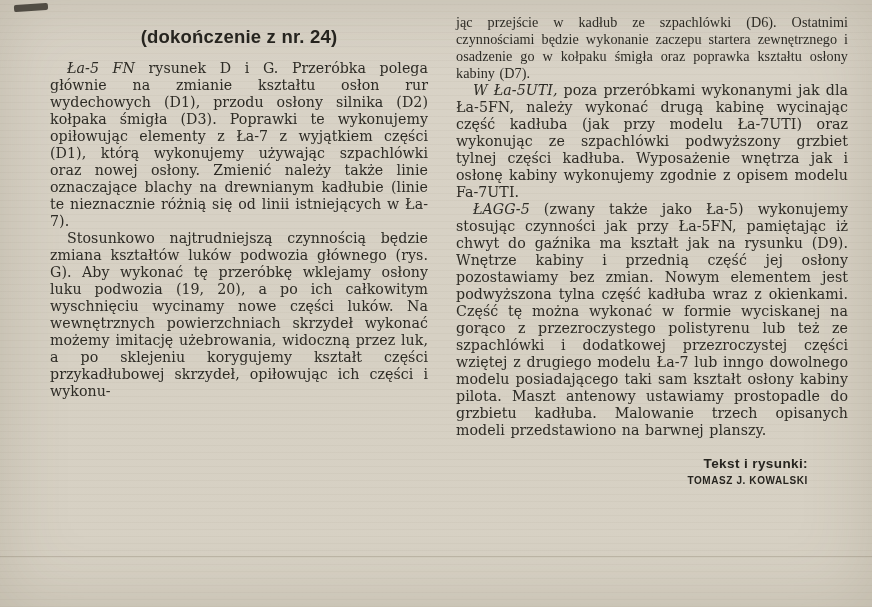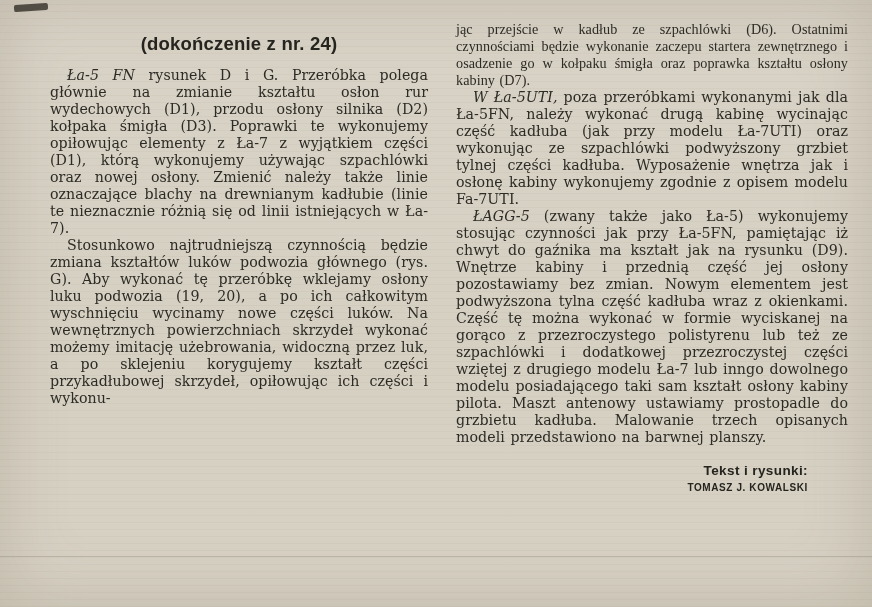--- a/index.html
+++ b/index.html
@@ -5,21 +5,21 @@
   html, body { margin: 0; padding: 0; }
   body {
     width: 872px; height: 607px;
     font-family: "DejaVu Serif", serif;
     overflow: hidden;
   }
   .page {
     position: relative;
     box-sizing: border-box;
     width: 872px; height: 607px;
-    padding: 21px 22px 0 50px;
+    padding: 14px 22px 0 50px;
     display: flex;
     gap: 28px;
     color: #2d2b25;
     background:
       repeating-linear-gradient(0deg, rgba(120,110,88,0.05) 0 1px, rgba(0,0,0,0) 1px 7px),
       linear-gradient(180deg, #d9d3c7 0%, #d6d0c3 55%, #d7d1c4 100%);
     box-shadow: inset 0 0 70px rgba(95,85,62,0.20);
   }
   
   .page::before {

